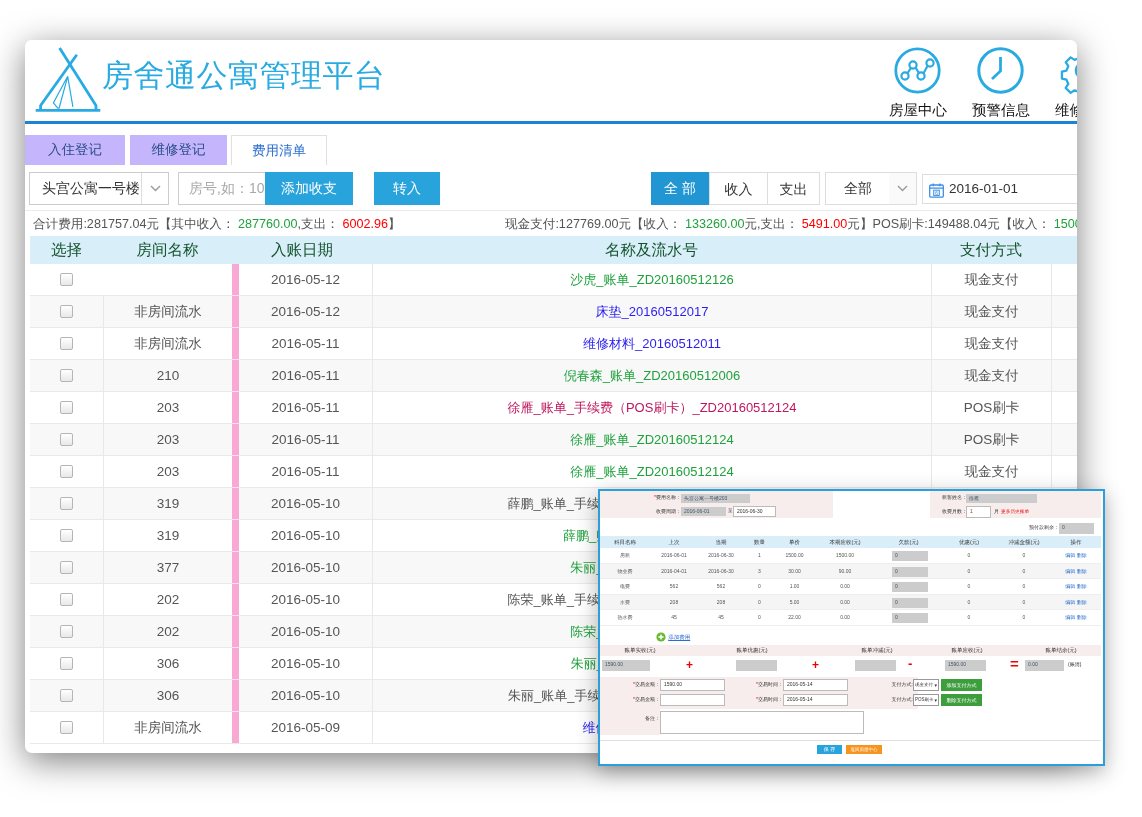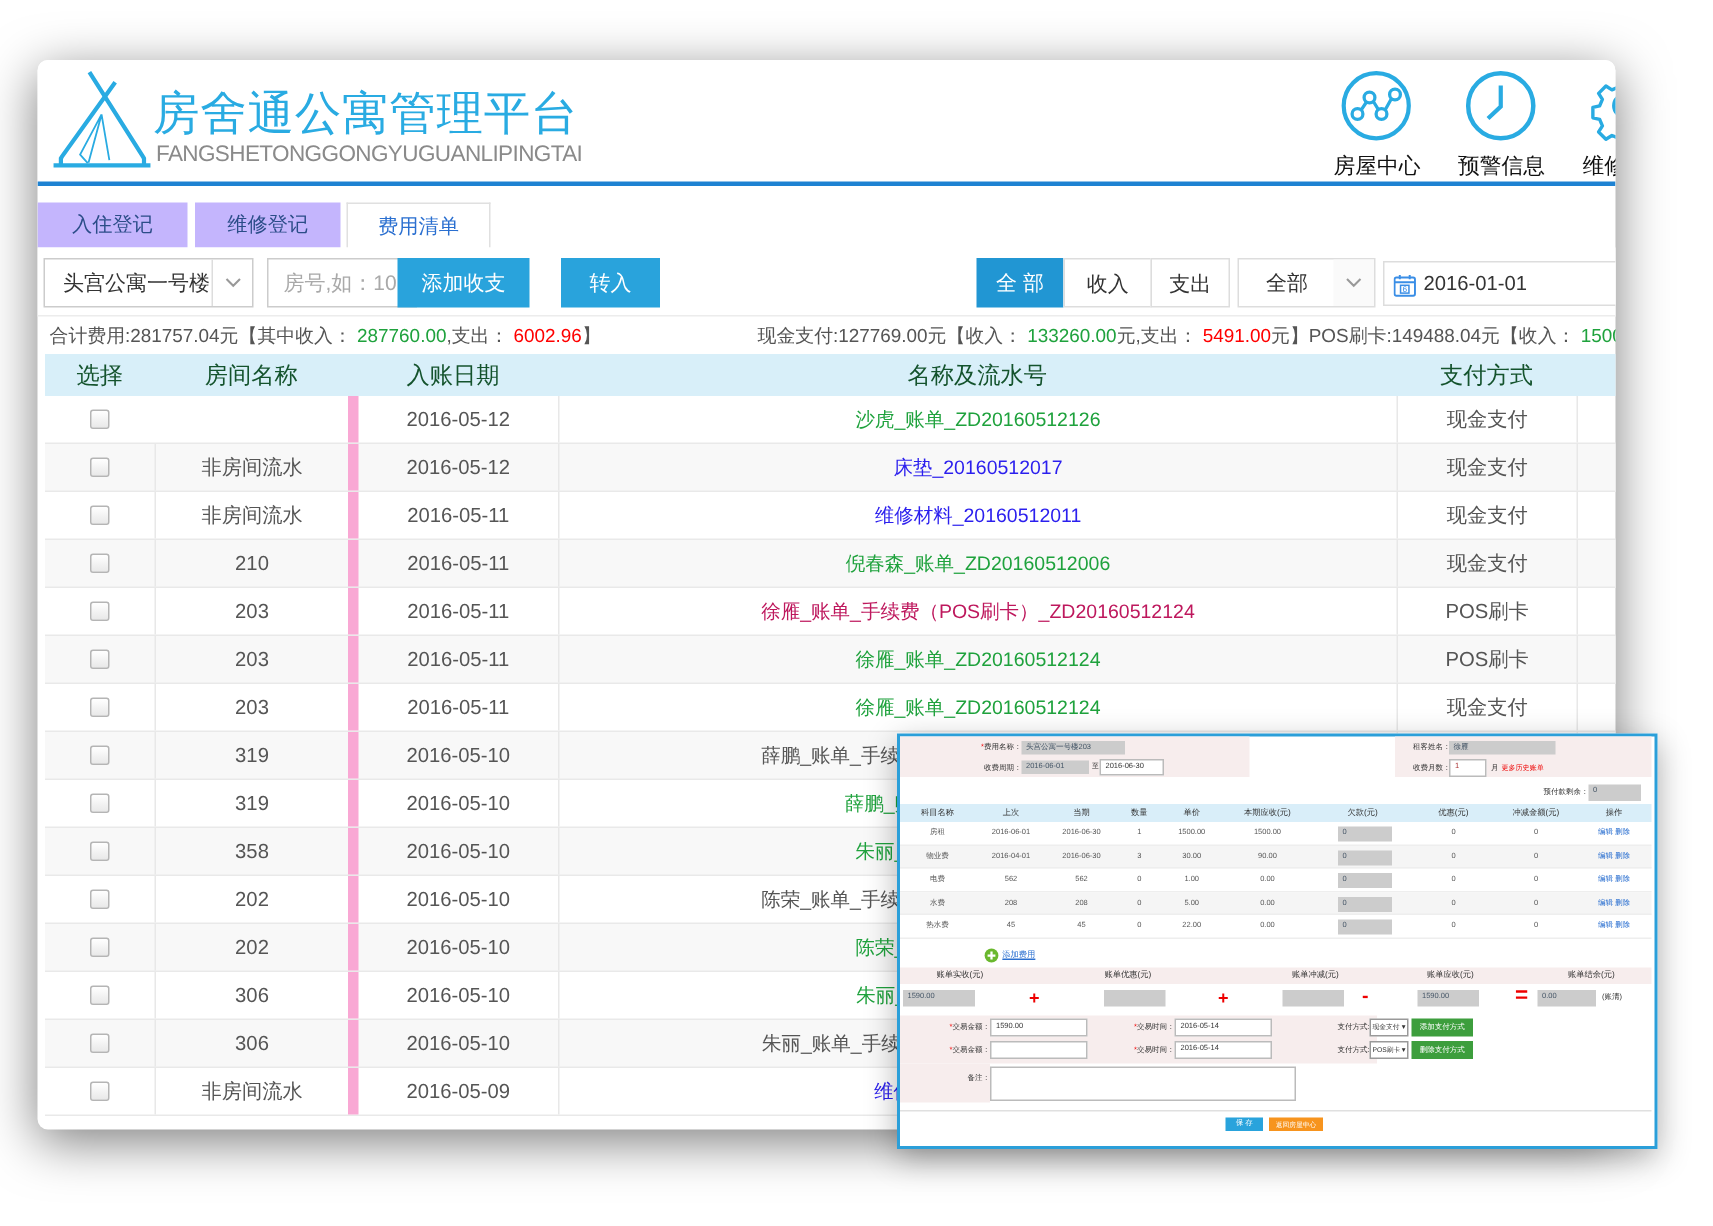--- a/index.html
+++ b/index.html
@@ -72,21 +72,20 @@
   <div class="hdr">
     <svg class="logo" width="67" height="70" viewBox="0 0 67 70" style="left:10px;top:5px">
       <g fill="none" stroke="#29abe2">
         <path d="M24.6 3.1 L60.3 59.4 L61 60.6 L61 64.8" stroke-width="2.8"></path>
         <path d="M41.8 9.8 L6.3 59.4 L5.6 60.6 L5.6 64.8" stroke-width="2.8"></path>
         <path d="M0.7 65.3 L65.3 65.3" stroke-width="2.8"></path>
         <path d="M32.7 31.3 L18.4 58 L23.5 63.8 M32.7 31.3 L24 63.5 M32.7 31.3 L37.9 61.8" stroke-width="1.2"></path>
       </g>
     </svg>
     <div class="title">房舍通公寓管理平台</div>
-    <div class="subtitle">FANGSHETONGGONGYUGUANLIPINGTAI</div>
     <svg class="hicon" style="left:869px" viewBox="0 0 47 47">
       <circle cx="23.5" cy="23.5" r="21.7" fill="none" stroke="#29abe2" stroke-width="2.8"></circle>
       <g fill="none" stroke="#29abe2" stroke-width="2.2">
         <circle cx="11" cy="29" r="3.6"></circle>
           <circle cx="19" cy="18" r="3.6"></circle>
           <circle cx="27" cy="29" r="3.6"></circle>
           <circle cx="36" cy="16" r="3.6"></circle>
         <path d="M13.5 26.2 L17 21 M21.5 20.5 L25 26.2 M29.5 26.2 L33.5 19"></path>
       </g>
     </svg>
@@ -240,21 +239,21 @@
       <div class="cell c1">319</div>
       <div class="cell c2">2016-05-10</div>
       <div class="cell c3" style="color:#1fa23d">薛鹏_账单_ZD2016051012236</div>
       <div class="cell c4">POS刷卡</div>
       <div class="cell c5" style="color:#1fa23d">+1200.00</div>
     </div>
 <div class="trow alt">
       <div class="cell c0">
           <span class="cb"></span>
         </div>
-      <div class="cell c1">358</div>
+      <div class="cell c1">377</div>
       <div class="cell c2">2016-05-10</div>
       <div class="cell c3" style="color:#1fa23d">朱丽_账单_ZD20160510121</div>
       <div class="cell c4">现金支付</div>
       <div class="cell c5" style="color:#1fa23d">+1300.00</div>
     </div>
 <div class="trow">
       <div class="cell c0">
           <span class="cb"></span>
         </div>
       <div class="cell c1">202</div>

